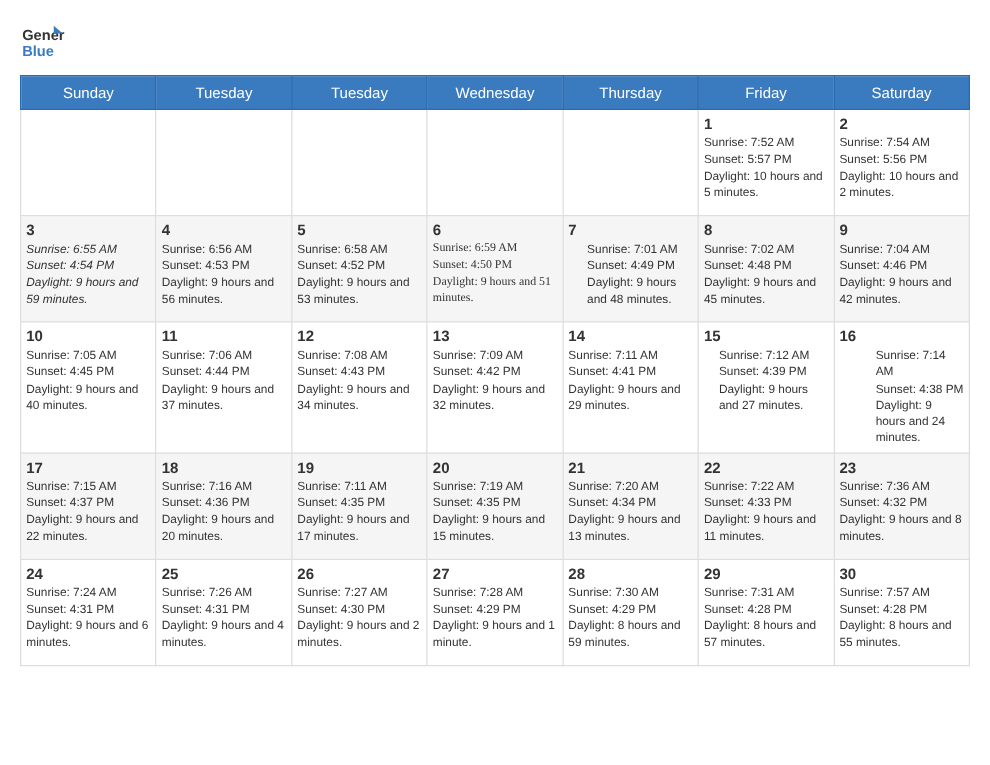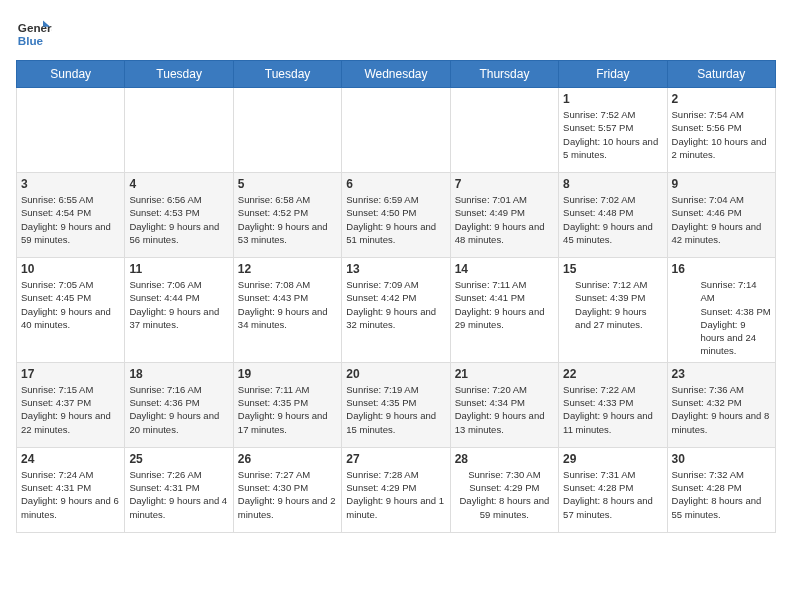--- a/index.html
+++ b/index.html
@@ -123,45 +123,45 @@
         <td>
           <span class="day-number">2</span>
           <div class="day-info" style="white-space: pre-line;">Sunrise: 7:54 AM
 Sunset: 5:56 PM
 Daylight: 10 hours and 2 minutes.</div>
         </td>
       </tr>
       <tr>
         <td>
           <span class="day-number">3</span>
-          <div class="day-info" style="white-space: pre-line;">Sunrise: 6:55 AM
+          <div class="day-info" style="white-space: pre-line; font-style: italic;">Sunrise: 6:55 AM
 Sunset: 4:54 PM
 Daylight: 9 hours and 59 minutes.</div>
         </td>
         <td>
           <span class="day-number">4</span>
           <div class="day-info" style="white-space: pre-line;">Sunrise: 6:56 AM
 Sunset: 4:53 PM
 Daylight: 9 hours and 56 minutes.</div>
         </td>
         <td>
           <span class="day-number">5</span>
           <div class="day-info" style="white-space: pre-line;">Sunrise: 6:58 AM
 Sunset: 4:52 PM
 Daylight: 9 hours and 53 minutes.</div>
         </td>
         <td>
           <span class="day-number">6</span>
-          <div class="day-info" style="white-space: pre-line;">Sunrise: 6:59 AM
+          <div class="day-info" style="white-space: pre-line; font-family: Liberation Serif, serif;">Sunrise: 6:59 AM
 Sunset: 4:50 PM
 Daylight: 9 hours and 51 minutes.</div>
         </td>
         <td>
           <span class="day-number">7</span>
-          <div class="day-info" style="white-space: pre-line;">Sunrise: 7:01 AM
+          <div class="day-info" style="white-space: pre-line; margin-left: 15px;">Sunrise: 7:01 AM
 Sunset: 4:49 PM
 Daylight: 9 hours and 48 minutes.</div>
         </td>
         <td>
           <span class="day-number">8</span>
           <div class="day-info" style="white-space: pre-line;">Sunrise: 7:02 AM
 Sunset: 4:48 PM
 Daylight: 9 hours and 45 minutes.</div>
         </td>
         <td>
@@ -279,31 +279,31 @@
 Daylight: 9 hours and 2 minutes.</div>
         </td>
         <td>
           <span class="day-number">27</span>
           <div class="day-info" style="white-space: pre-line;">Sunrise: 7:28 AM
 Sunset: 4:29 PM
 Daylight: 9 hours and 1 minute.</div>
         </td>
         <td>
           <span class="day-number">28</span>
-          <div class="day-info" style="white-space: pre-line; text-align: center;">Sunrise: 7:30 AM
+          <div class="day-info" style="white-space: pre-line;">Sunrise: 7:30 AM
 Sunset: 4:29 PM
 Daylight: 8 hours and 59 minutes.</div>
         </td>
         <td>
           <span class="day-number">29</span>
           <div class="day-info" style="white-space: pre-line;">Sunrise: 7:31 AM
 Sunset: 4:28 PM
 Daylight: 8 hours and 57 minutes.</div>
         </td>
         <td>
           <span class="day-number">30</span>
-          <div class="day-info" style="white-space: pre-line;">Sunrise: 7:32 AM
+          <div class="day-info" style="white-space: pre-line;">Sunrise: 7:57 AM
 Sunset: 4:28 PM
 Daylight: 8 hours and 55 minutes.</div>
         </td>
       </tr>
     </tbody>
 </table>
 
 </body></html>

